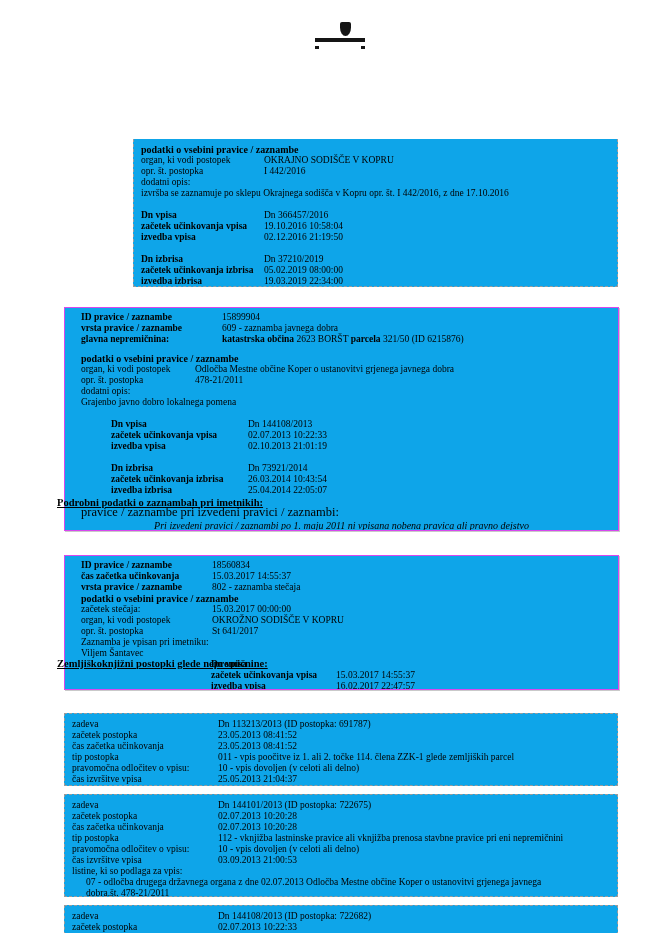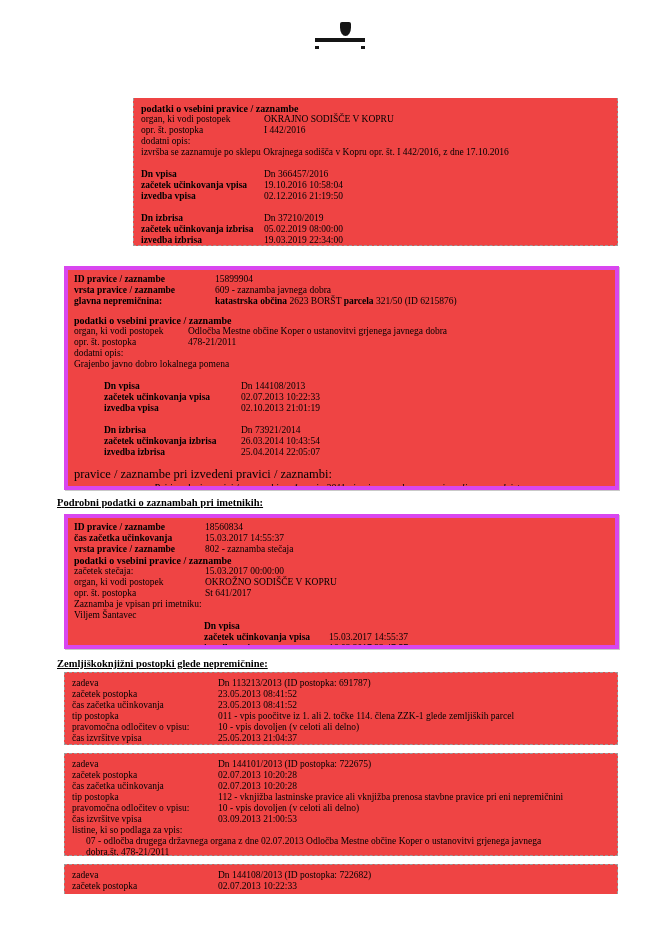--- a/index.html
+++ b/index.html
@@ -10,25 +10,25 @@
   }
   
   .emblem { position:absolute; left:310px; top:20px; width:60px; height:32px; }
   .emblem-shield { position:absolute; left:30px; top:2px; width:11px; height:14px; background:#151515;
                    border-radius:2px 2px 50% 50% / 2px 2px 62% 62%; }
   .emblem-bar { position:absolute; left:5px; top:18px; width:50px; height:4px; background:#151515; }
   .emblem-dot { position:absolute; top:26px; width:4px; height:3px; background:#151515; }
   .emblem-dot.l { left:5px; } .emblem-dot.r { left:51px; }
 
   
-  .box { position:absolute; box-sizing:border-box; background:#ef4444; overflow:hidden; }
+  .box { position:absolute; box-sizing:border-box; background:#0ea5e9; overflow:hidden;margin-top:41px; }
   .box.dashed { border:1px dashed #9b9b9b; padding:5px 7px; }
   .box.dashed.no-top { border-top:none; }
   .box.dashed.no-bottom { border-bottom:none; }
-  .box.solid { border:4px solid #d946ef; box-shadow:1px 1px 0 #c9c9c9; padding:4px 6px; }
+  .box.solid { border:1px solid #d946ef; box-shadow:1px 1px 0 #c9c9c9; padding:4px 16px; }
 
   #box-cont   { left:133px; top:98px;  width:485px; height:148px; }
   #box-right  { left:64px;  top:266px; width:555px; height:224px; }
   #box-holder { left:64px;  top:514px; width:555px; height:135px; }
   #proc-0 { left:64px; top:672px; width:554px; height:73px;  }
   #proc-1 { left:64px; top:753px; width:554px; height:103px; }
   #proc-2 { left:64px; top:864px; width:554px; height:30px;  }
 
   .row { display:flex; }
   .row .lbl { flex:0 0 var(--lw,125px); }

